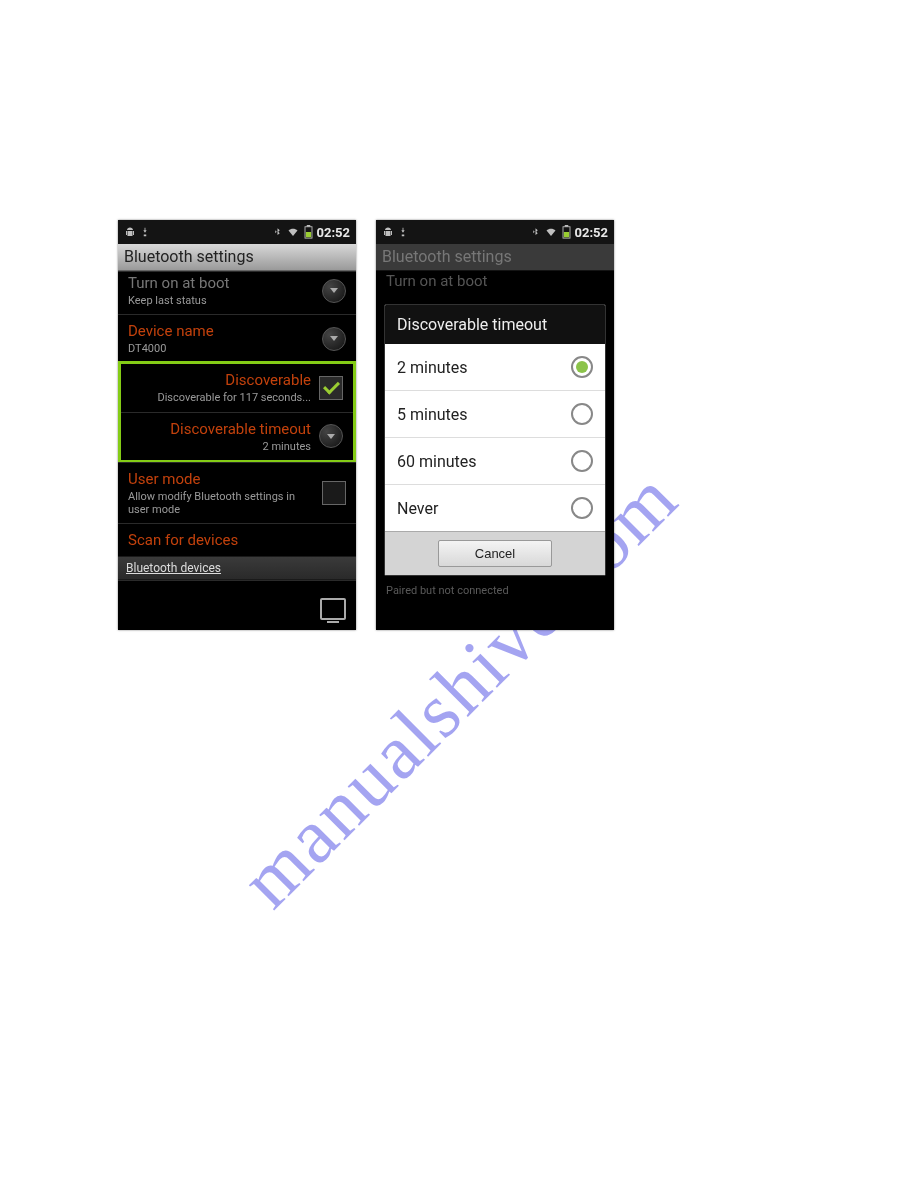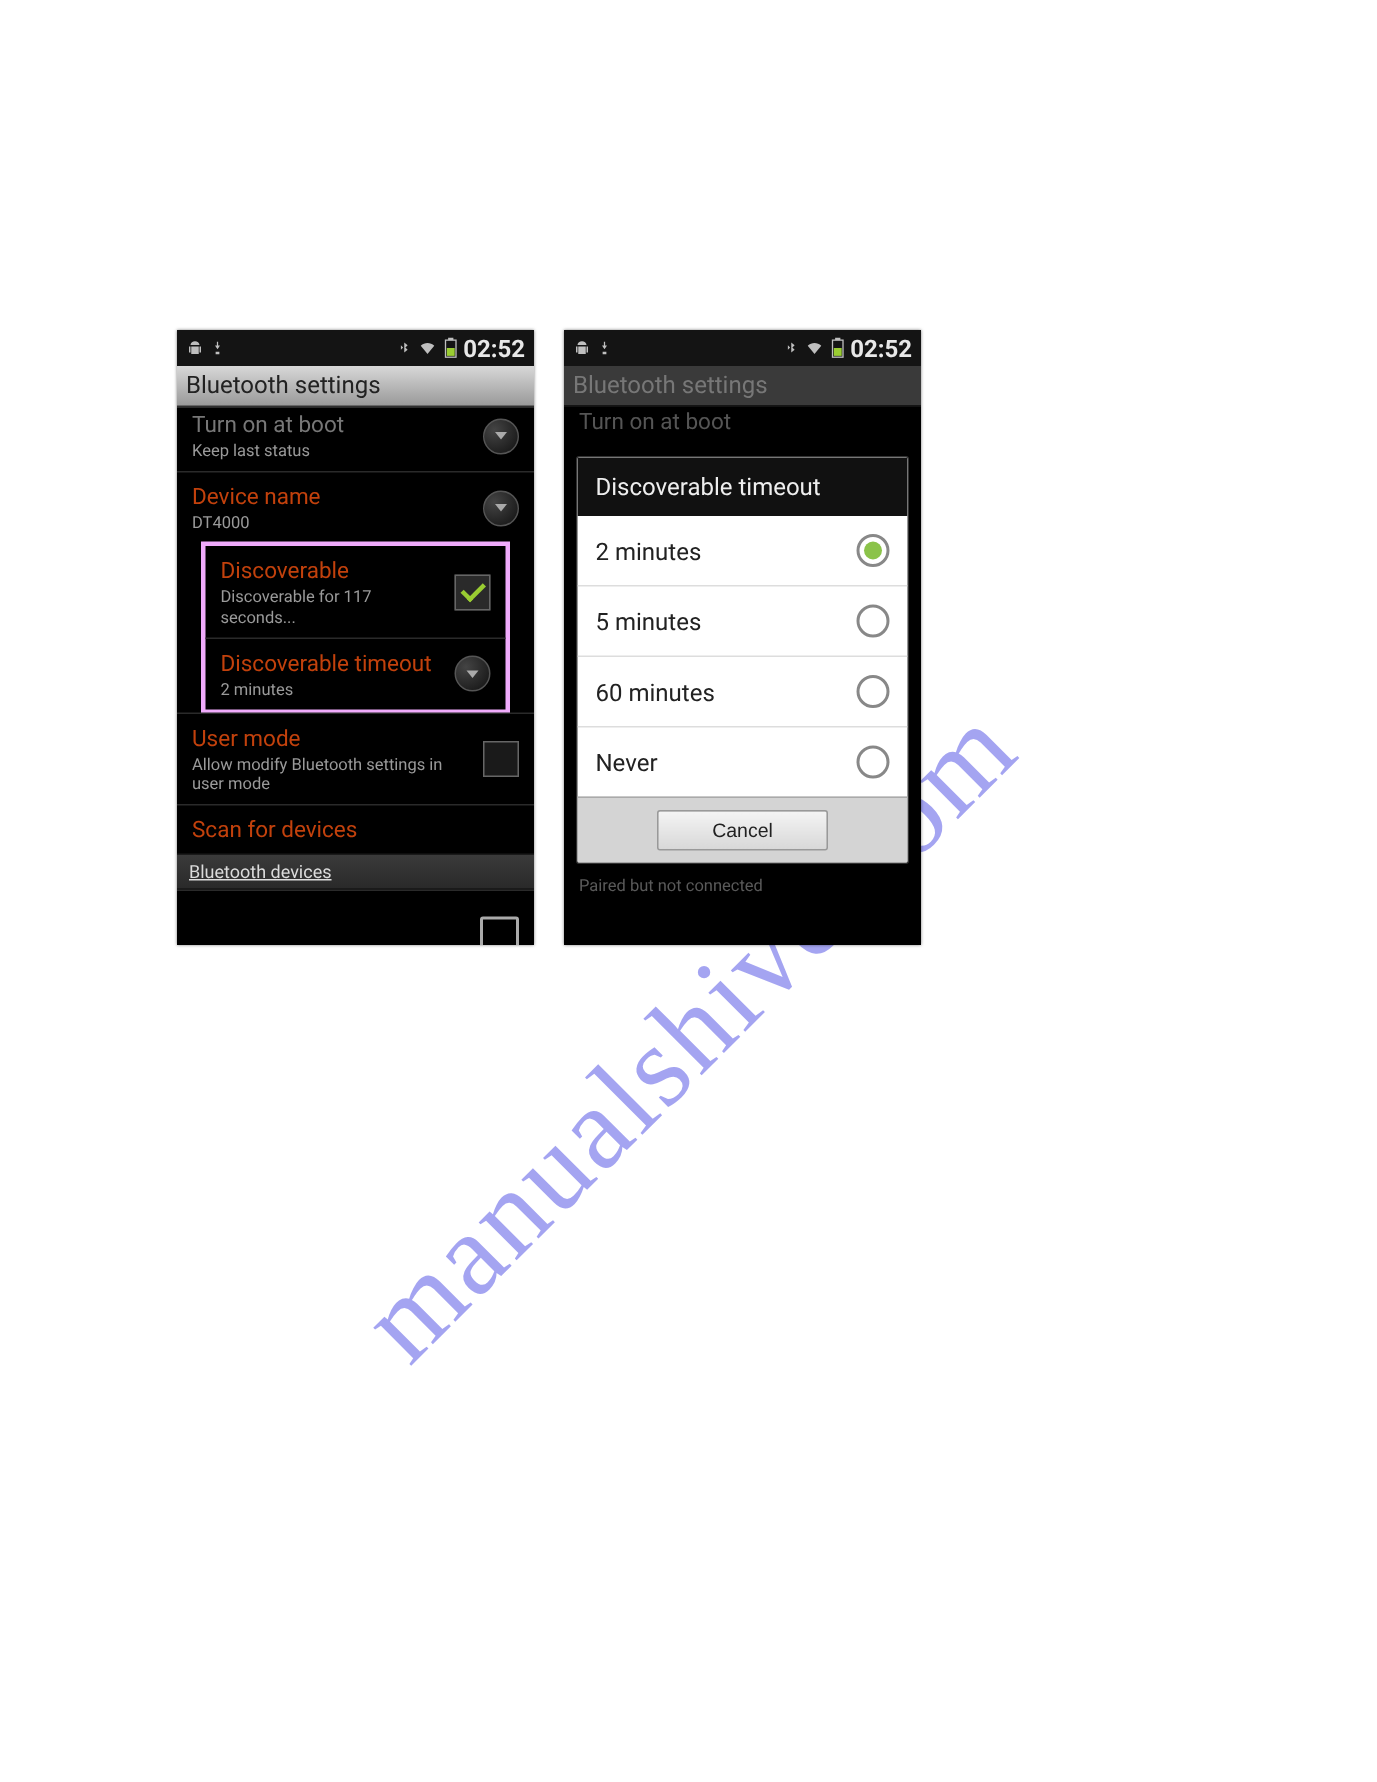--- a/index.html
+++ b/index.html
@@ -41,21 +41,21 @@
 
   
   .statusbar {
     height: 24px;
     background: #141414;
     display: flex;
     align-items: center;
     justify-content: space-between;
     padding: 0 6px;
     color: #bfbfbf;
-    font-size: 16px;
+    font-size: 13px;
   }
   .statusbar .left, .statusbar .right {
     display: flex;
     align-items: center;
     gap: 4px;
   }
   .android-icon, .usb-icon, .bt-icon, .wifi-icon, .battery-icon {
     display: inline-block;
   }
   .android-icon svg, .usb-icon svg, .bt-icon svg, .wifi-icon svg, .battery-icon svg { display:block; }
@@ -113,22 +113,23 @@
     background: #2a2a2a;
   }
   .checkbox.checked:after {
     content:"";
     width:12px; height:6px;
     border-left:3px solid #9acd32;
     border-bottom:3px solid #9acd32;
     transform: rotate(-45deg) translate(1px,-1px);
   }
   .redbox {
-    border: 3px solid #f0abfc;
-    margin: -1px 16px;
+    border: 3px solid #84cc16;
+    margin: -1px 0;
+    text-align: right;
   }
 
   .section-header {
     background: linear-gradient(#3a3a3a,#2a2a2a);
     color: #dcdcdc;
     font-size: 12px;
     padding: 4px 8px;
     border-top: 1px solid #1a1a1a;
     border-bottom: 1px solid #1a1a1a;
     text-decoration: underline;

